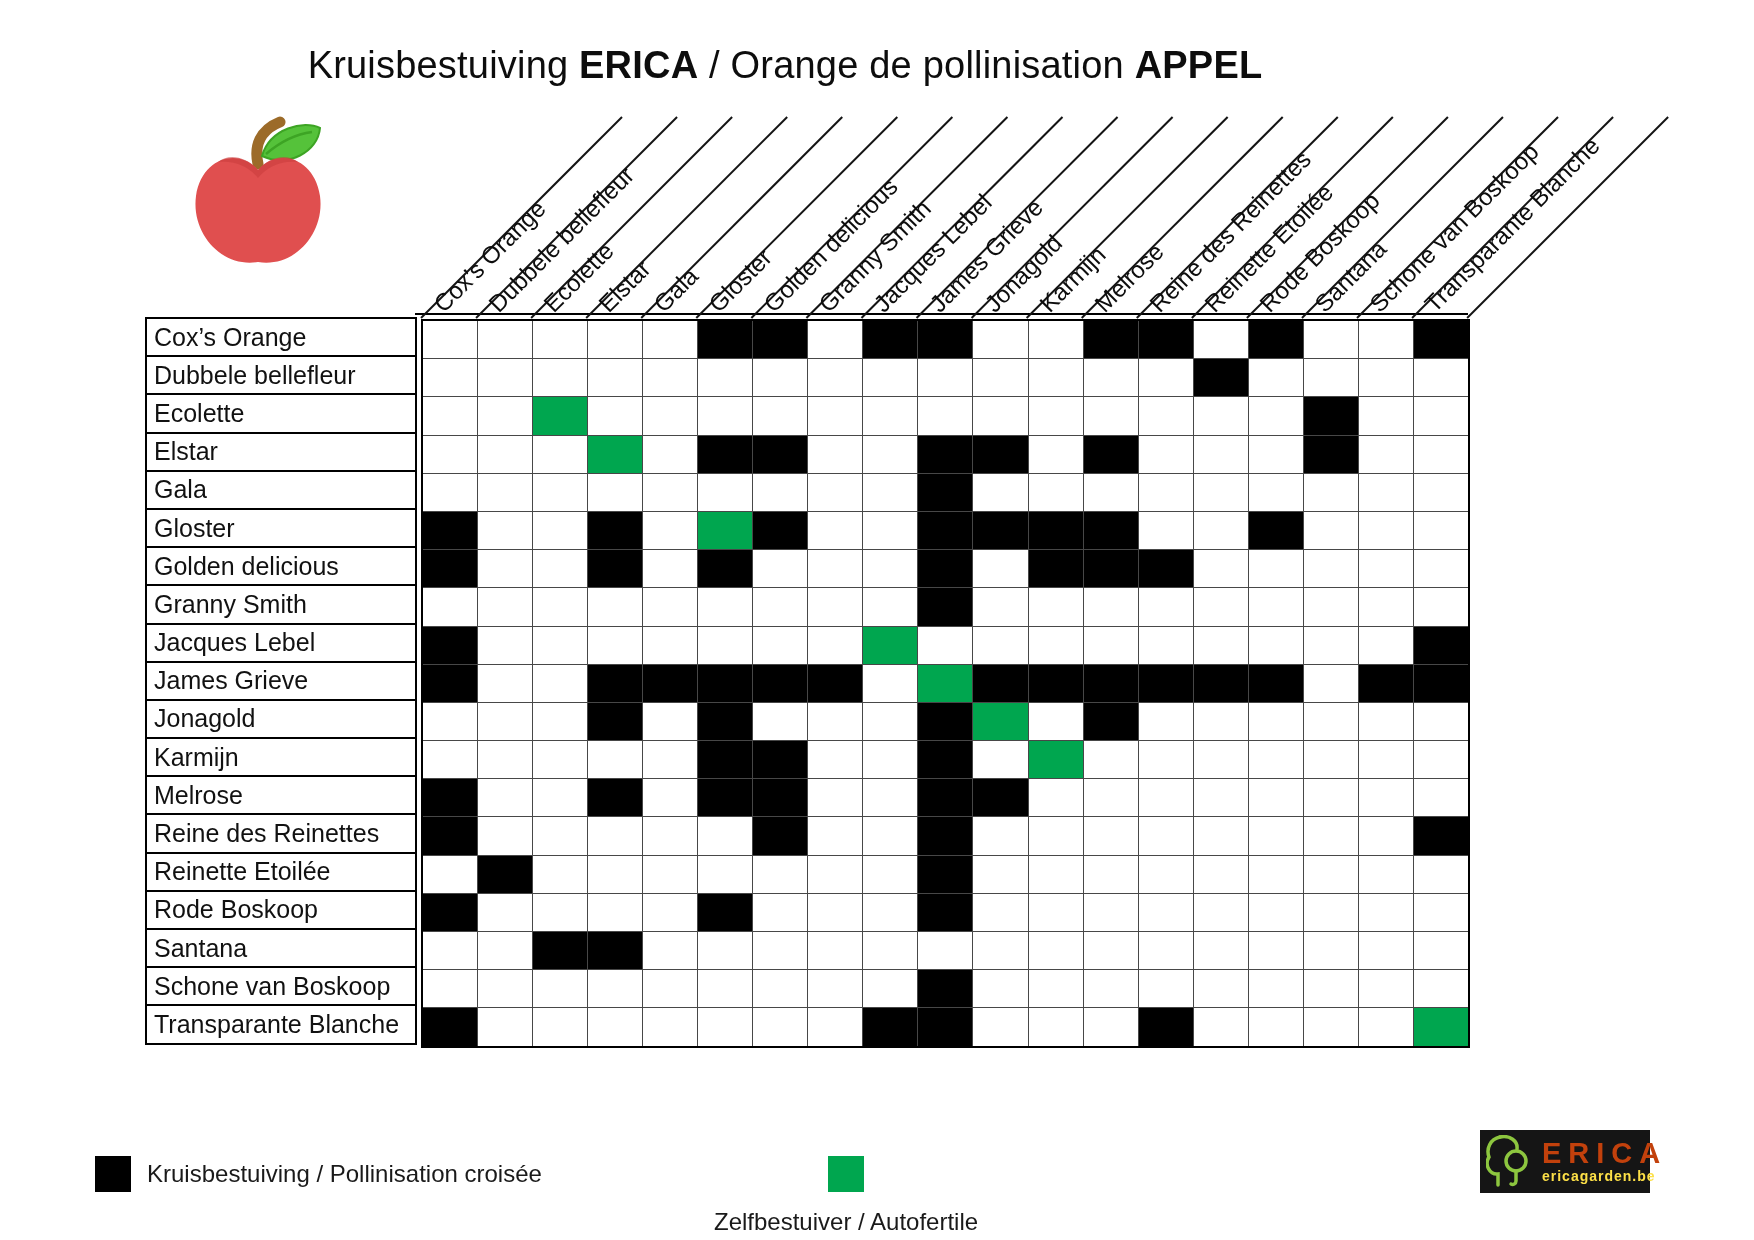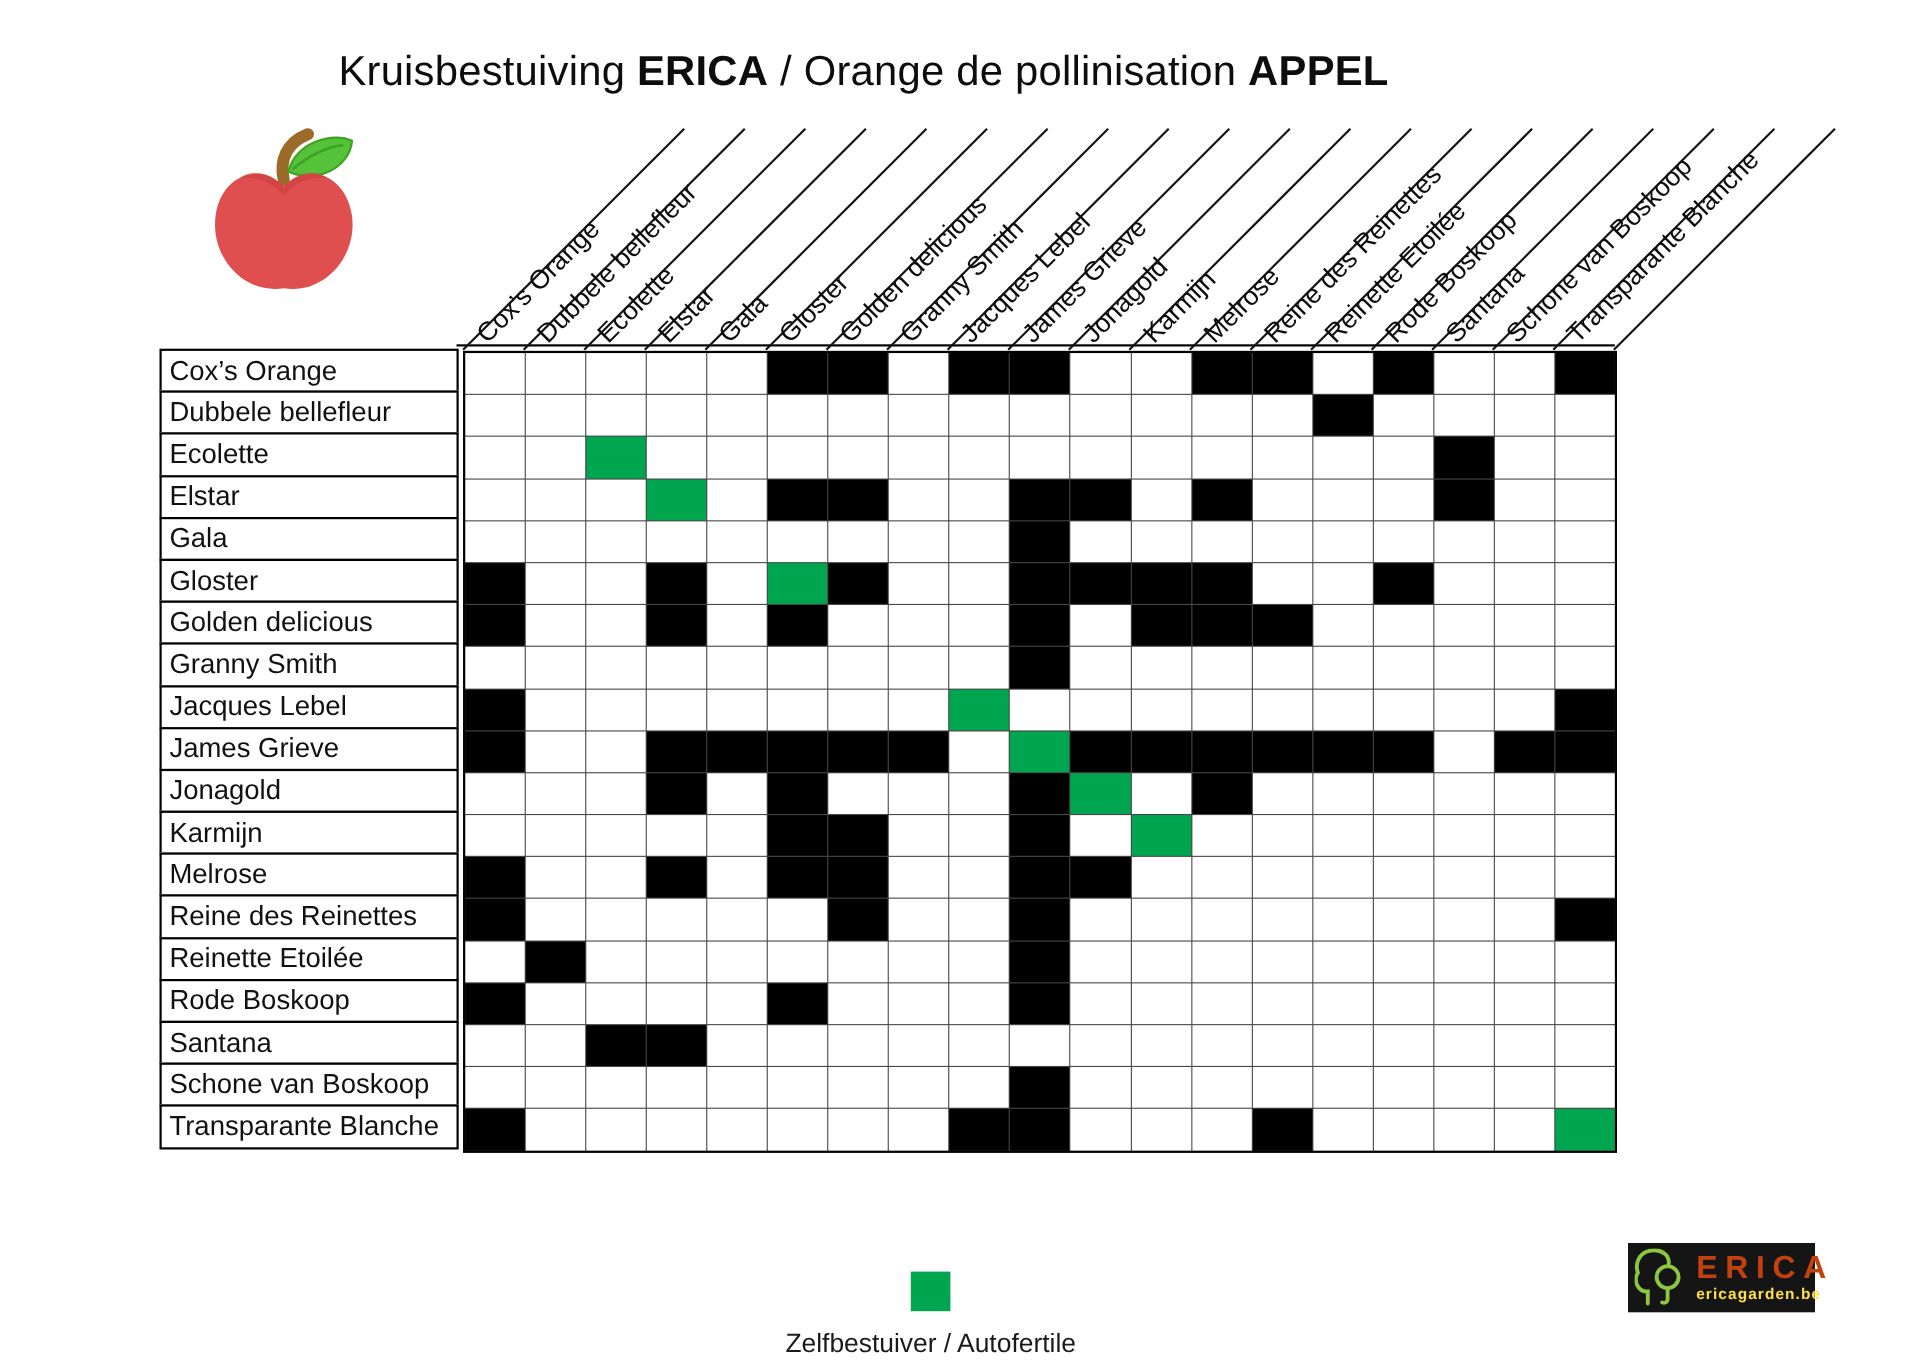--- a/index.html
+++ b/index.html
@@ -481,20 +481,24 @@
       <div class="cell W" title="Transparante Blanche × Karmijn"></div>
       <div class="cell W" title="Transparante Blanche × Melrose"></div>
       <div class="cell B" title="Transparante Blanche × Reine des Reinettes"></div>
       <div class="cell W" title="Transparante Blanche × Reinette Etoilée"></div>
       <div class="cell W" title="Transparante Blanche × Rode Boskoop"></div>
       <div class="cell W" title="Transparante Blanche × Santana"></div>
       <div class="cell W" title="Transparante Blanche × Schone van Boskoop"></div>
       <div class="cell G" title="Transparante Blanche × Transparante Blanche"></div>
     </div>
 
+  <div class="legend-item" style="left:95px;">
+    <div class="legend-swatch" id="swatch-cross" style="background: rgb(0, 0, 0);"></div>
+    <div class="legend-text">Kruisbestuiving / Pollinisation croisée</div>
+  </div>
   <div class="legend-item" style="left:714px;flex-direction:column;">
     <div class="legend-swatch" id="swatch-self" style="background: rgb(0, 166, 79);"></div>
     <div class="legend-text">Zelfbestuiver / Autofertile</div>
   </div>
 
   <div class="logo">
     <svg class="logo-tree" width="48" height="54" viewBox="0 0 48 54">
       <path d="M14 2 C4 4 0 14 3 22 C-2 30 4 40 12 39 L12 50" fill="none" stroke="#8dc63f" stroke-width="3.5" stroke-linecap="round"></path>
       <path d="M14 2 C24 0 32 6 31 14" fill="none" stroke="#8dc63f" stroke-width="3.5" stroke-linecap="round"></path>
       <circle cx="30" cy="26" r="10" fill="none" stroke="#8dc63f" stroke-width="3.5"></circle>

